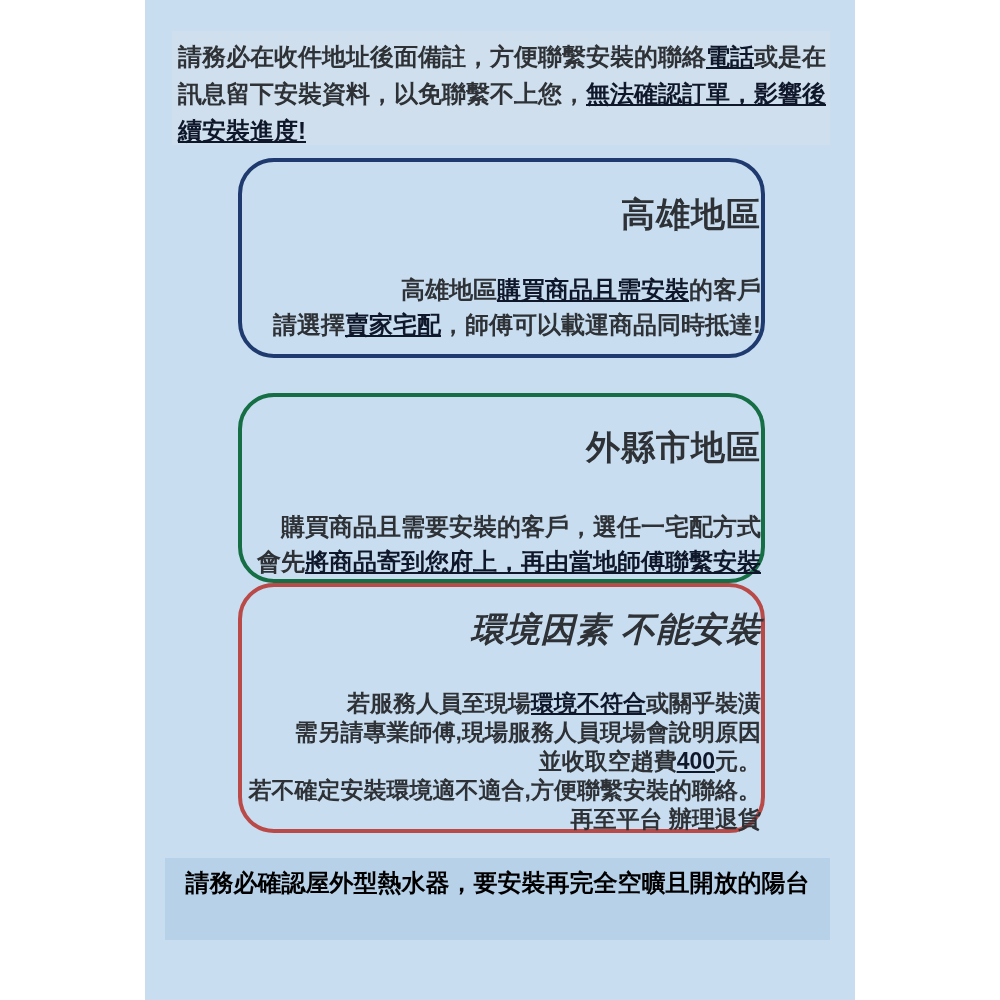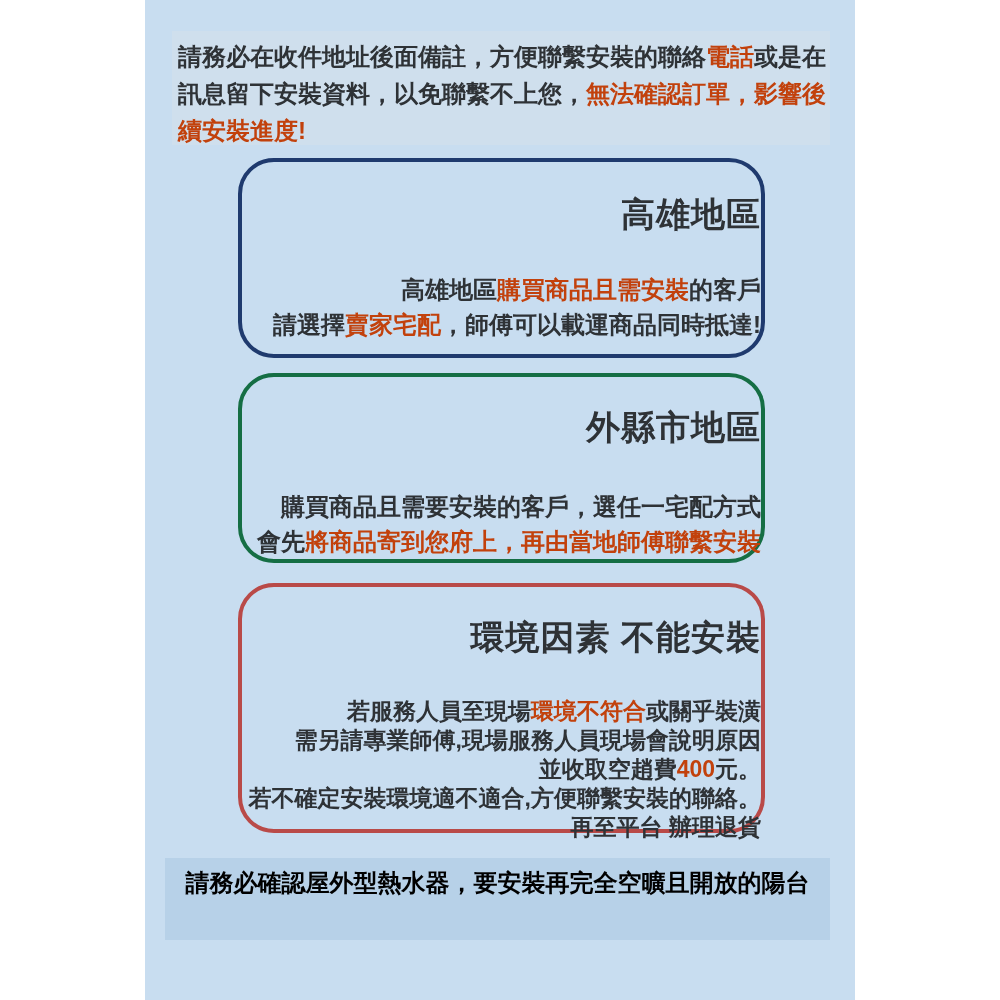--- a/index.html
+++ b/index.html
@@ -17,41 +17,41 @@
     left:27px;top:31px;width:658px;height:114px;background:#cfdfed;
     padding:7px 4px 0 6px;
     font-size:24px;font-weight:bold;line-height:37px;color:#2e3236;
     text-align:left;white-space:nowrap;
   }
   .rbox{
     position:absolute;left:93px;width:527px;box-sizing:border-box;
     border-radius:36px;background:transparent;text-align:right;
   }
   .box-kaohsiung{top:158px;height:200px;border:4px solid #1f3a6e;}
-  .box-outer-counties{top:373px;height:190px;border:4px solid #156e44;}
+  .box-outer-counties{top:393px;height:190px;border:4px solid #156e44;}
   .box-environment{top:583px;height:250px;border:4px solid #b94a48;}
   .rbox-title{
     font-size:34px;font-weight:bold;color:#2e3236;letter-spacing:1px;
   }
   .box-kaohsiung .rbox-title{margin-top:30px;}
   .box-outer-counties .rbox-title{margin-top:28px;}
-  .box-environment .rbox-title{margin-top:28px;}
+  .box-environment .rbox-title{margin-top:20px;font-style:italic;}
   .rbox-body{
     font-weight:bold;color:#2e3236;white-space:nowrap;
   }
   .box-kaohsiung .rbox-body{margin-top:34px;font-size:24px;line-height:35px;}
   .box-outer-counties .rbox-body{margin-top:38px;font-size:24px;line-height:35px;}
   .box-environment .rbox-body{margin-top:36px;font-size:23px;line-height:29px;}
   .bottom-notice{
     left:20px;top:858px;width:665px;height:82px;background:#b7d1e8;
     padding-top:10px;text-align:center;
     font-size:24px;font-weight:bold;line-height:30px;color:#000000;
     white-space:nowrap;
   }
-  .red{color:#c2410c;}
+  .red{color:#0f172a;text-decoration:underline;}
   .line{white-space:nowrap;}
 </style>
 </head>
 <body>
 
 <div class="poster">
 
   <div class="panel top-notice">
     <div class="line"><span>請務必在收件地址後面備註，方便聯繫安裝的聯絡</span><span class="red">電話</span><span>或是在</span></div>
     <div class="line"><span>訊息留下安裝資料，以免聯繫不上您，</span><span class="red">無法確認訂單，影響後</span></div>

